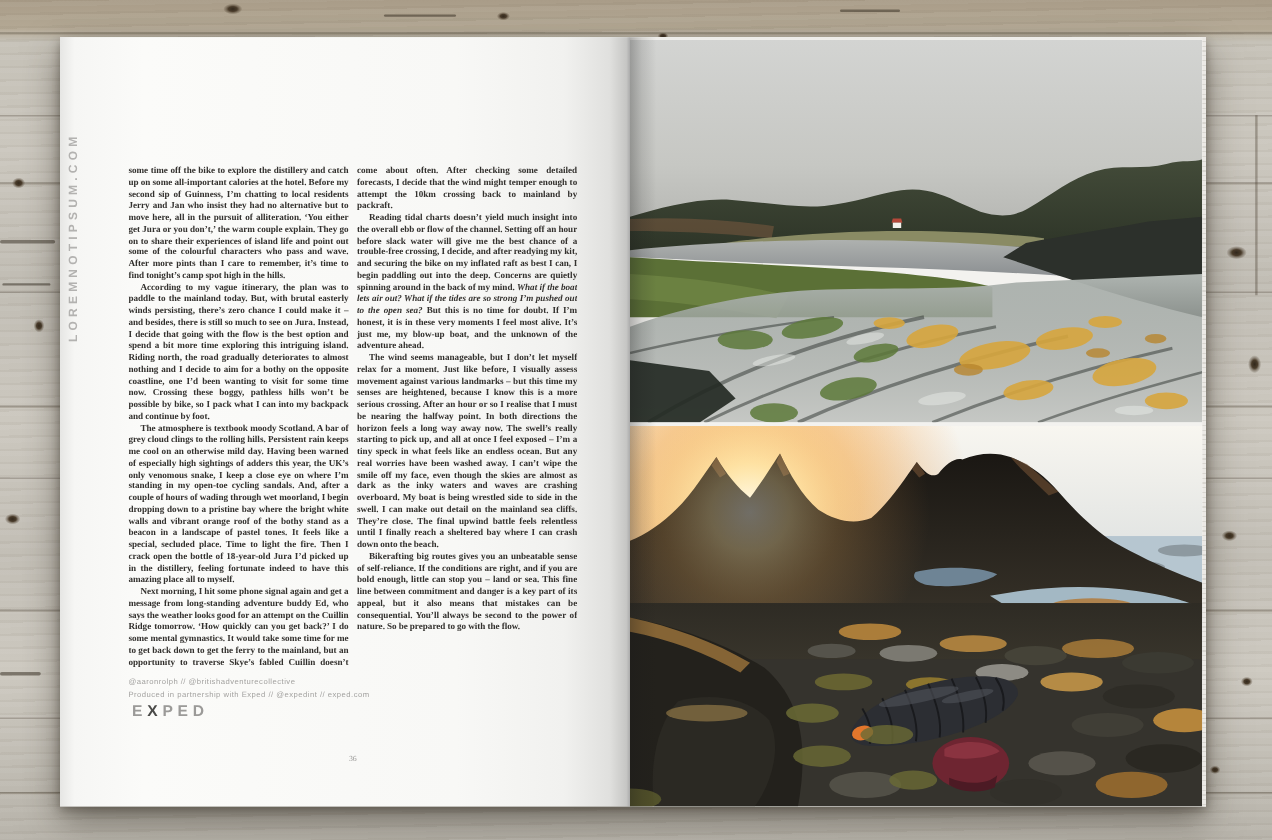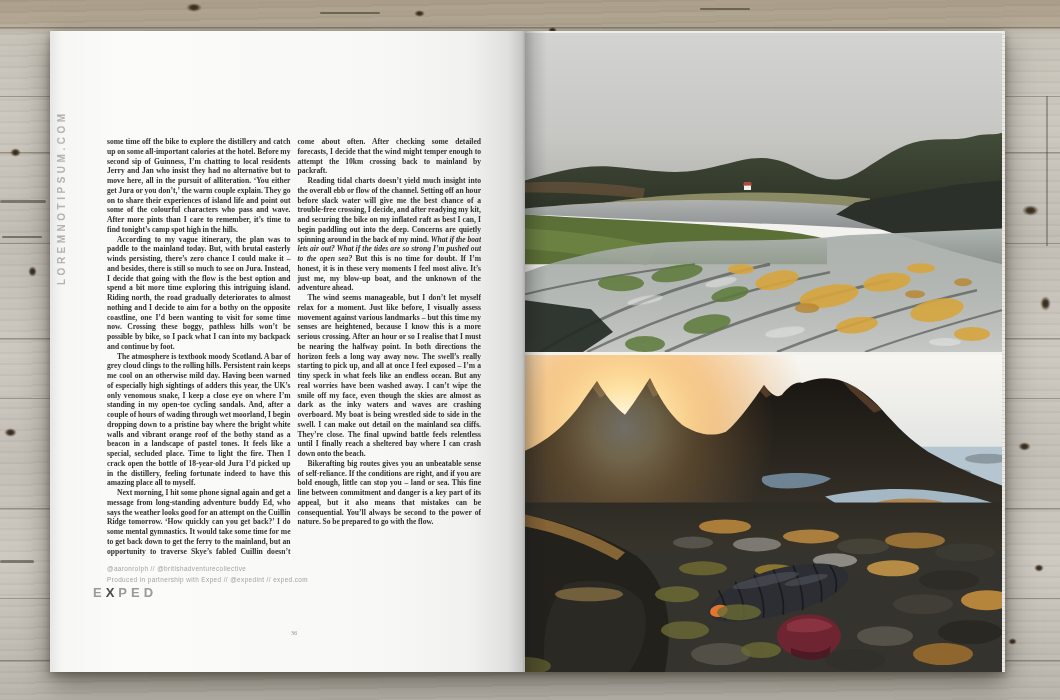--- a/index.html
+++ b/index.html
@@ -60,21 +60,21 @@
     color:#33312e;text-align:justify;word-spacing:-0.2px;
   }
   .cols p{margin:0;font-weight:bold;}
   .cols p.ind{text-indent:10px;}
   .cols .it{font-style:italic;}
   .credits{
     position:absolute;left:57px;top:534px;font-size:6.4px;letter-spacing:0.4px;color:#a3a2a0;
   }
   .credits .row{margin-bottom:3.6px;}
   .exped-logo{
-    position:absolute;left:43px;top:554px;font-size:13px;letter-spacing:4px;color:#9b9a98;font-weight:bold;
+    position:absolute;left:60px;top:554px;font-size:13px;letter-spacing:4px;color:#9b9a98;font-weight:bold;
   }
   .exped-logo .x{color:#4a4a48;}
   .folio{
     position:absolute;left:57px;top:598px;width:374px;text-align:center;
     font-size:6.5px;color:#9a9997;font-family:"Liberation Serif",serif;
   }
 </style>
 </head>
 <body>
 

